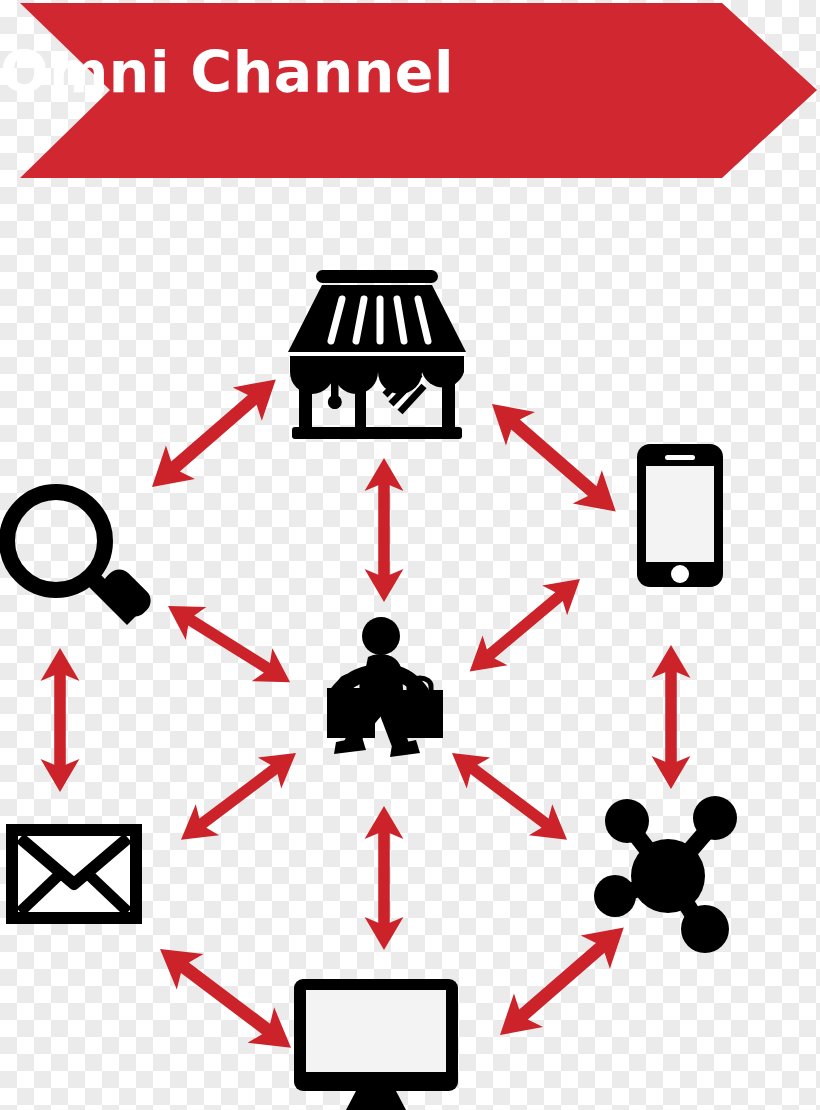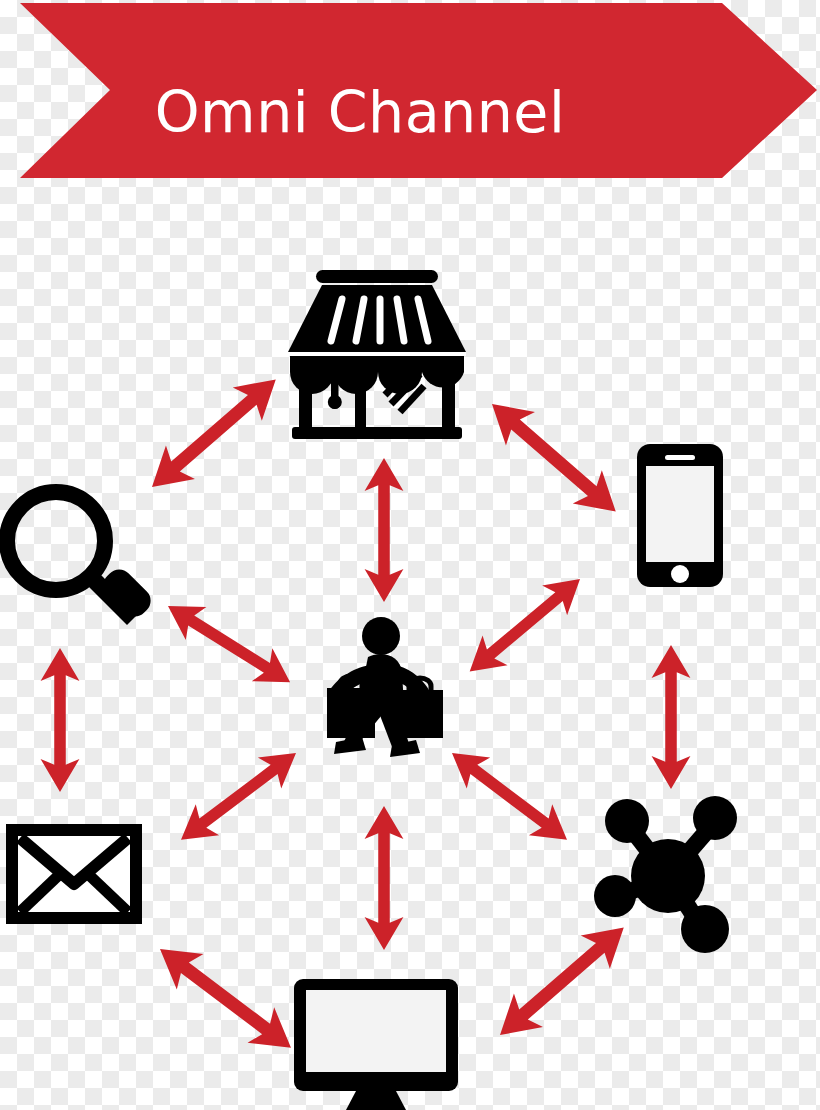--- a/index.html
+++ b/index.html
@@ -27,30 +27,29 @@
     position: absolute;
     left: 0; top: 0;
     width: 820px;
     height: 1110px;
   }
   #banner-title {
     position: absolute;
     left: 0;
     top: 44px;
     width: 720px;
-    text-align: center;
+    text-align: left;
     color: #ffffff;
     font-family: "DejaVu Sans", sans-serif;
     font-size: 57px;
-    font-weight: normal;
+    font-weight: bold;
     letter-spacing: 0.5px;
     line-height: 1;
     white-space: nowrap;
     pointer-events: none;
-    margin-top: 40px;
   }
   svg { display: block; }
 </style>
 </head>
 <body>
 
 <div id="canvas">
 
   <svg class="layer" width="820" height="1110" viewBox="0 0 820 1110">
     <polygon id="banner-shape" points="20,3 722,3 817,90 722,178 20,178 110,90" fill="#D12730"></polygon>

